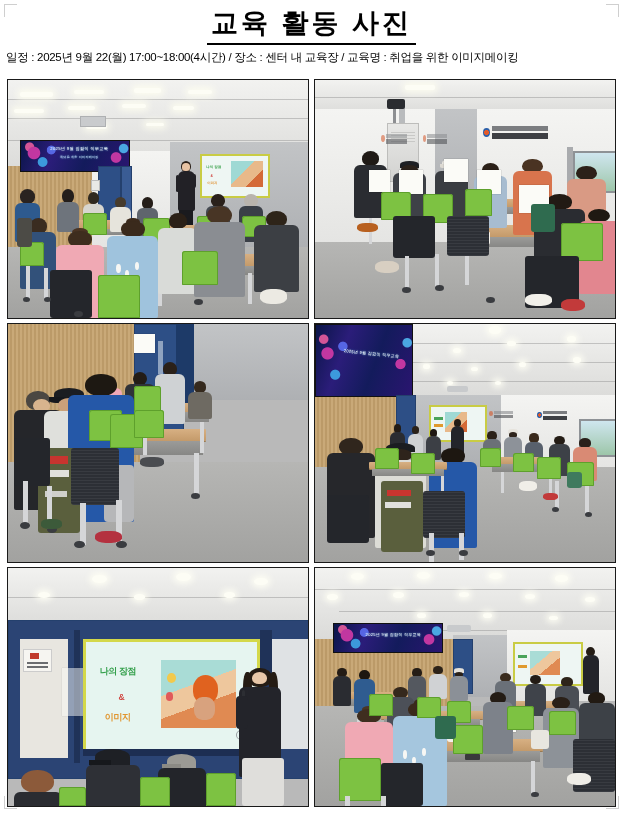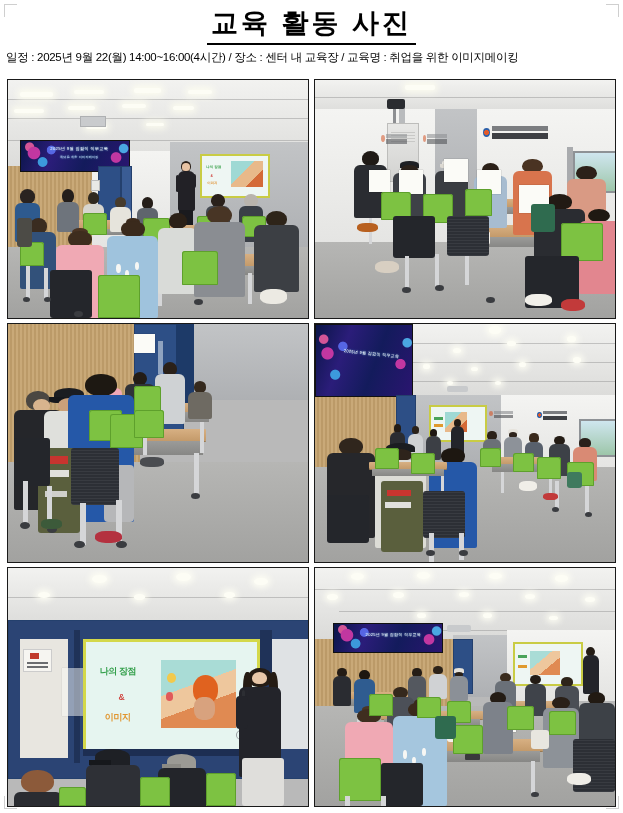--- a/index.html
+++ b/index.html
@@ -110,21 +110,21 @@
 <body>
 
 <div class="corner tl"></div>
 <div class="corner tr"></div>
 <div class="corner bl"></div>
 <div class="corner br"></div>
 
 <div class="doc-title">
   <span>교육 활동 사진</span>
 </div>
-<div class="doc-subtitle">일정 : 2025년 9월 22(월) 14:00~16:00(4시간) / 장소 : 센터 내 교육장 / 교육명 : 취업을 위한 이미지메이킹</div>
+<div class="doc-subtitle">일정 : 2025년 9월 22(월) 17:00~18:00(4시간) / 장소 : 센터 내 교육장 / 교육명 : 취업을 위한 이미지메이킹</div>
 
 <div class="photo-grid">
 
   <div class="photo">
     <div class="ceiling" style="height:42%;"></div>
     <div class="ceil-line" style="left:0;top:8%;width:100%;"></div>
     <div class="ceil-line" style="left:0;top:16%;width:100%;"></div>
     <div class="ceil-line" style="left:0;top:25%;width:100%;"></div>
     <div class="light bar" style="left:4%;top:5%;width:11%;height:2.2%;"></div>
     <div class="light bar" style="left:22%;top:4%;width:10%;height:2%;"></div>

